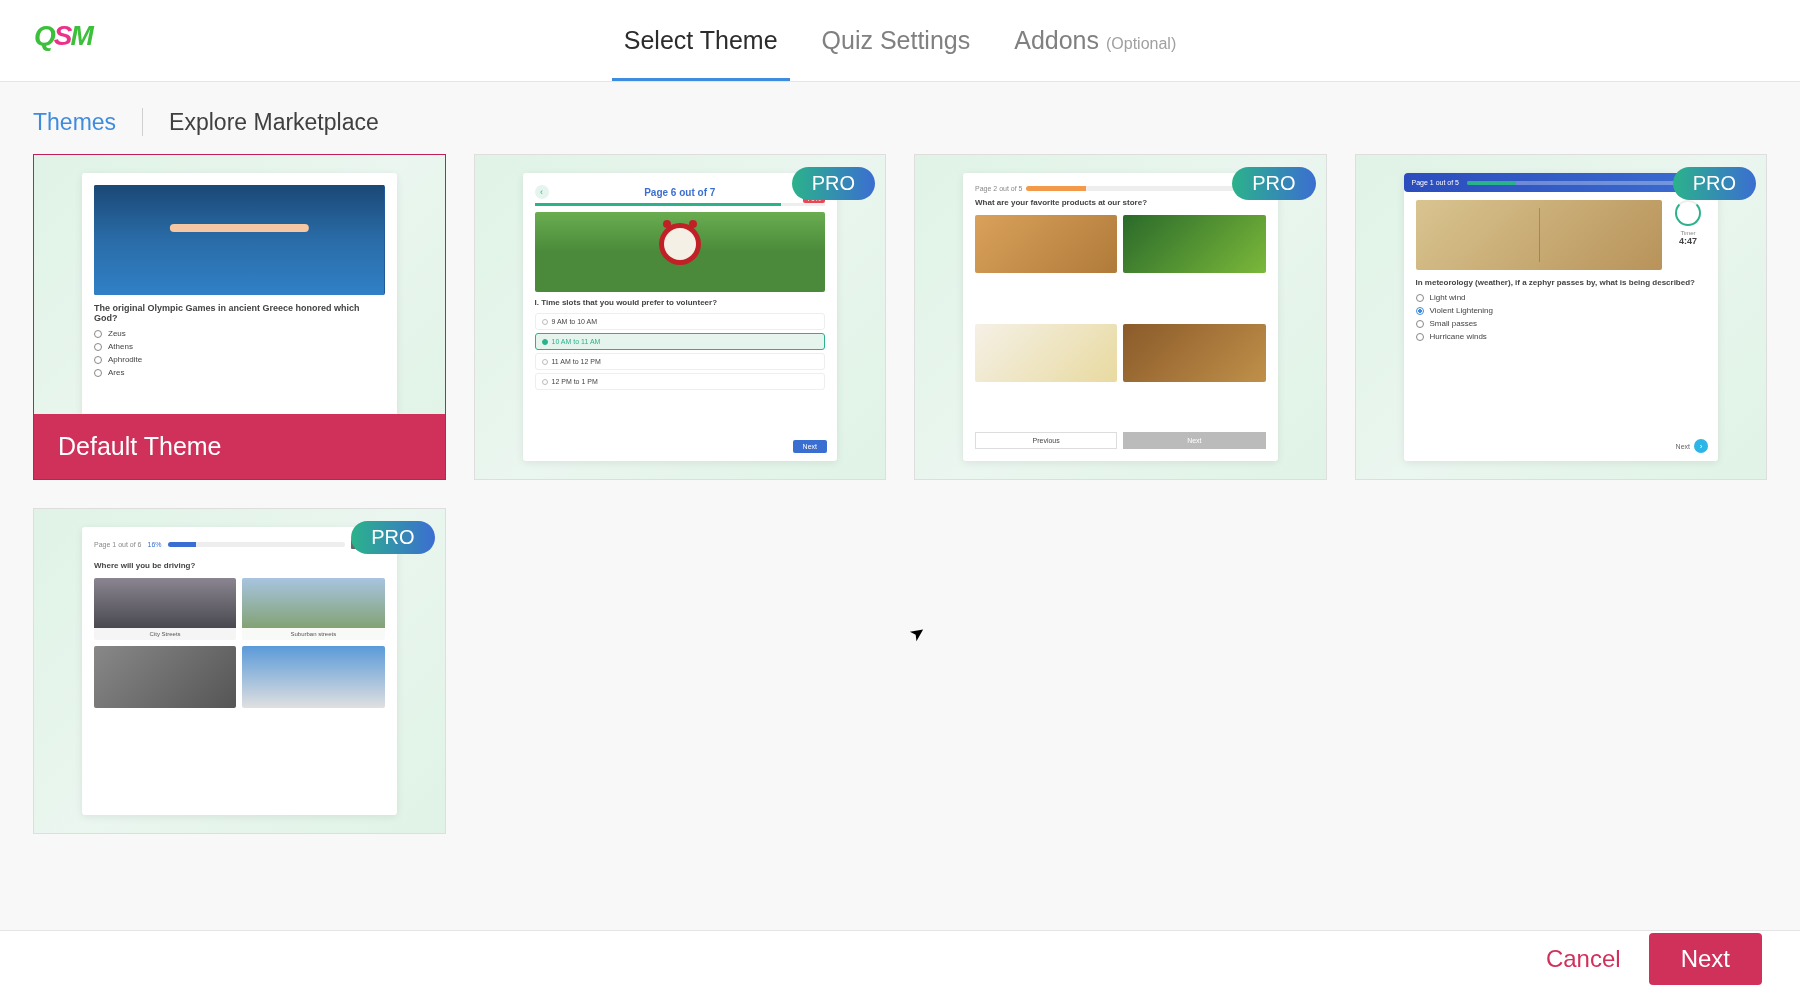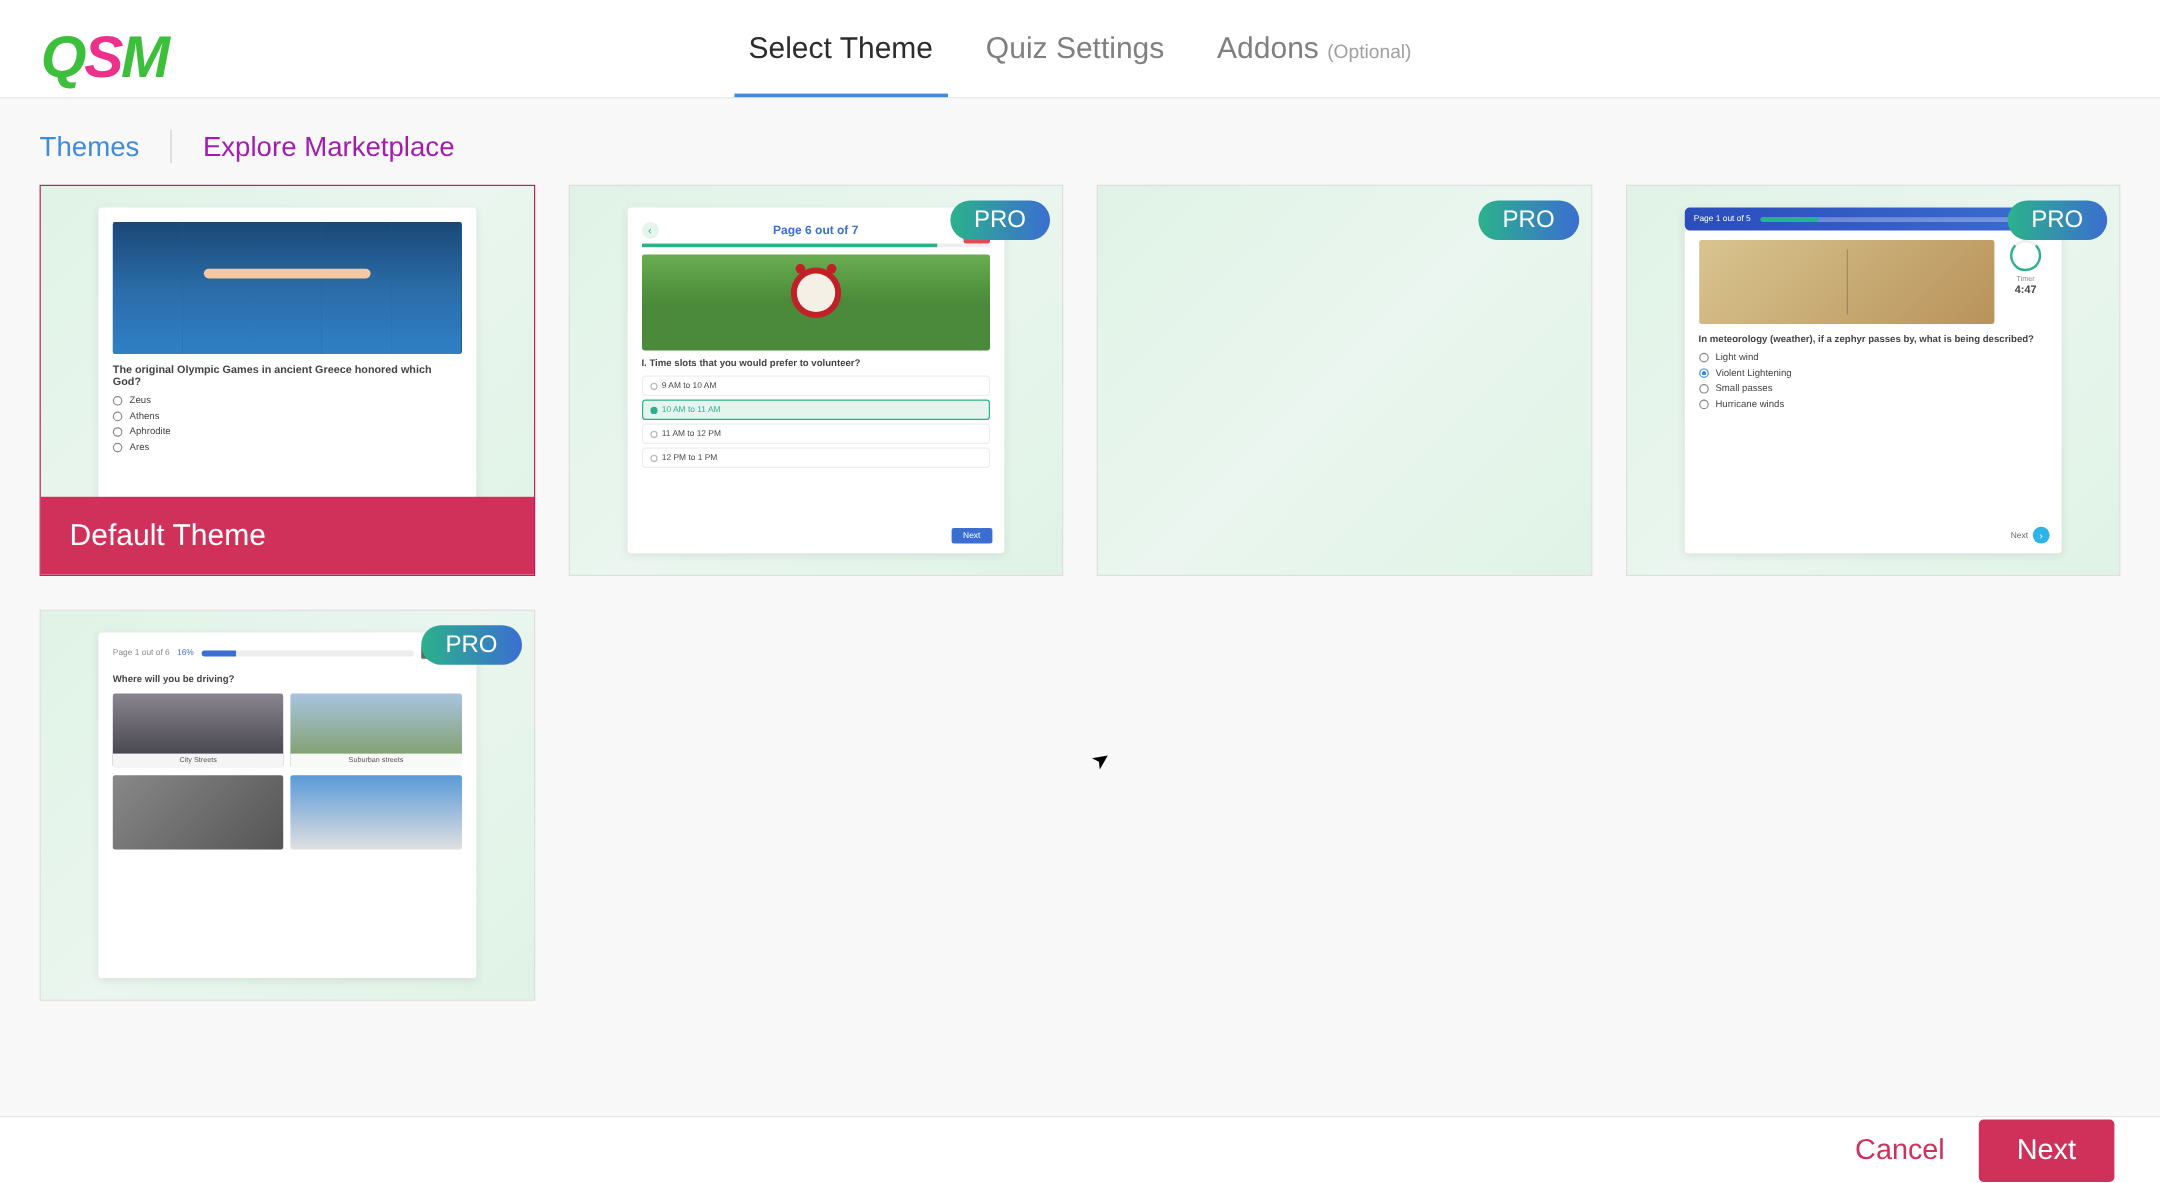--- a/index.html
+++ b/index.html
@@ -1,33 +1,33 @@
 <!DOCTYPE html>
 <html><head>
 <meta charset="utf-8">
 <style>
 * { margin: 0; padding: 0; box-sizing: border-box; }
 body { font-family: -apple-system, BlinkMacSystemFont, 'Segoe UI', Helvetica, Arial, sans-serif; background: #fff; width: 1800px; height: 986px; overflow: hidden; position: relative; }
 
 
 .header { display: flex; align-items: center; height: 82px; border-bottom: 1px solid #e5e5e5; background: #fff; position: relative; }
-.logo { position: absolute; left: 34px; top: 20px; font-size: 49px; font-weight: 900; font-style: italic; letter-spacing: -2px; }
+.logo { position: absolute; left: 34px; top: 20px; font-size: 28px; font-weight: 900; font-style: italic; letter-spacing: -2px; }
 .logo .q { color: #3cc03c; }
 .logo .s { color: #ed3089; }
 .logo .m { color: #3cc03c; }
 .tabs { margin: 0 auto; display: flex; gap: 44px; align-items: flex-end; height: 100%; }
 .tab { font-size: 25px; color: #808080; padding-bottom: 26px; cursor: pointer; position: relative; }
 .tab.active { color: #2c2c2c; font-weight: 500; }
 .tab.active::after { content: ''; position: absolute; bottom: 0; left: -12px; right: -12px; height: 3px; background: #3f8cde; }
 .tab .optional { font-size: 16px; color: #a0a0a0; }
 
 
 .content-wrap { background: #f8f8f8; height: calc(986px - 82px - 56px); overflow: auto; }
 .subtabs { display: flex; align-items: flex-end; padding: 26px 33px 18px; gap: 26px; }
-.subtab { font-size: 23px; color: #a21caf; cursor: pointer; }
+.subtab { font-size: 23px; color: #404040; cursor: pointer; }
 .subtab.active { color: #3f8cde; }
 .subtab-divider { width: 1px; height: 28px; background: #d0d0d0; }
 
 .grid { display: grid; grid-template-columns: repeat(4, 1fr); gap: 28px; padding: 0 33px 40px; }
 .card { background: linear-gradient(135deg, #e0f3e6 0%, #eaf6ef 50%, #e0f3e6 100%); border: 1px solid #dedede; position: relative; height: 326px; cursor: pointer; overflow: hidden; }
 .card.selected { border: 1px solid #c21e59; }
 .card-inner { background: #fff; margin: 18px 48px; height: calc(100% - 36px); border-radius: 3px; box-shadow: 0 2px 8px rgba(0,0,0,0.08); padding: 12px; position: relative; font-size: 9px; color: #444; display: flex; flex-direction: column; }
 .card.selected .card-inner { margin-bottom: 60px; height: calc(100% - 78px); }
 
 .pro-badge { position: absolute; top: 12px; right: 10px; background: linear-gradient(90deg, #2bb28b 0%, #3b6ed1 100%); color: #fff; font-size: 20px; font-weight: 500; padding: 5px 20px; border-radius: 18px; z-index: 5; }
@@ -203,20 +203,37 @@
         <div class="row-opt">
             <span class="r"></span>
             <span>12 PM to 1 PM</span>
           </div>
         <div class="next-btn">Next</div>
       </div>
     </div>
 
     <div class="card">
       <div class="pro-badge">PRO</div>
+      <div class="card-inner">
+        <div class="c3-head">
+            <span>Page 2 out of 5</span>
+            <div class="c3-bar"></div>
+          </div>
+        <div class="q-text" style="font-size:8px;margin-bottom:8px">What are your favorite products at our store?</div>
+        <div class="food-grid">
+          <div class="food bread"></div>
+          <div class="food veg"></div>
+          <div class="food dairy"></div>
+          <div class="food nuts"></div>
+        </div>
+        <div class="nav-btns">
+          <div>Previous</div>
+          <div class="nb2">Next</div>
+        </div>
+      </div>
     </div>
 
     <div class="card">
       <div class="pro-badge">PRO</div>
       <div class="card-inner">
         <div class="c4-head">
           <span>Page 1 out of 5</span>
           <div class="c4-prog"></div>
           <span>16%</span>
         </div>

